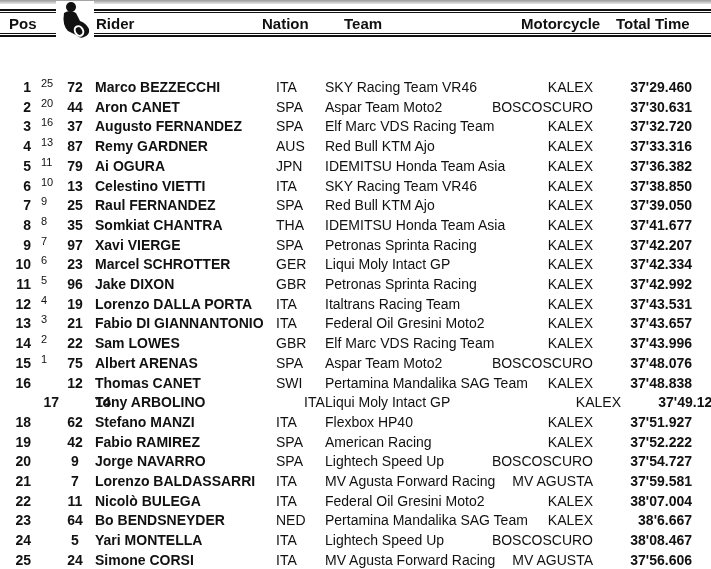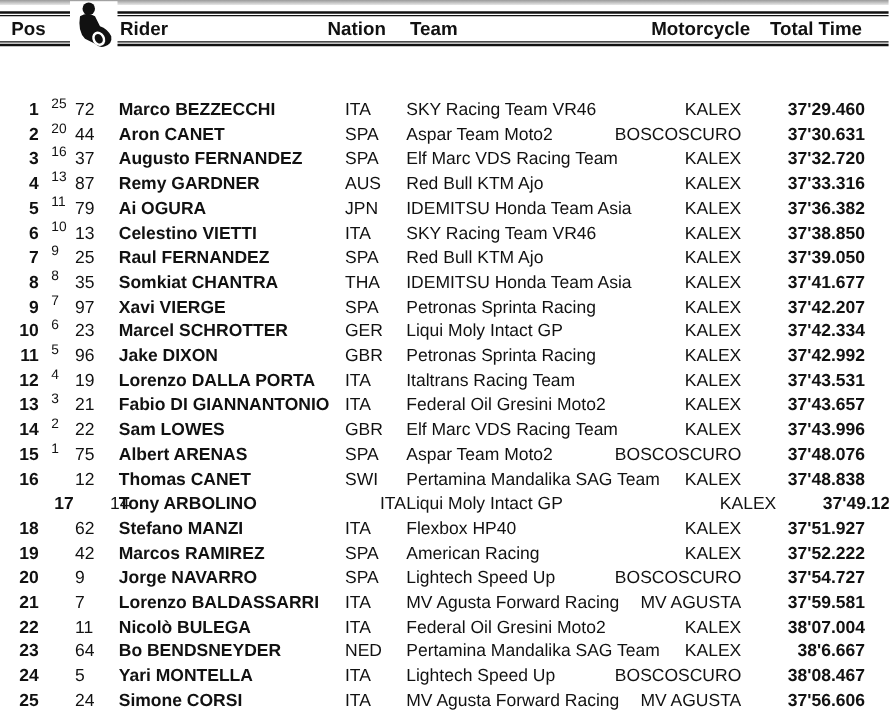--- a/index.html
+++ b/index.html
@@ -7,21 +7,21 @@
     .topshade { position: absolute; left: 0; top: 0; width: 711px; height: 4px; background: linear-gradient(#9a9a9a, #e8e8e8); }
     .hdr-line { position: absolute; left: 0; width: 711px; height: 2px; background: #111; }
     .hdr-line.thin { height: 1px; }
     .hdr { position: absolute; top: 13px; height: 22px; font-weight: bold; font-size: 15px; line-height: 22px; color: #111; }
     .logo { position: absolute; left: 56px; top: 1px; width: 38px; height: 40px; background: #fff; }
     .rows { position: absolute; left: 0; top: 78px; width: 711px; }
     .row { position: absolute; left: 0; width: 711px; height: 19.7px; font-size: 14px; line-height: 19.7px; }
     .c { position: absolute; top: 0; white-space: nowrap; }
     .pos { right: 680px; width: 30px; text-align: right; font-weight: bold; }
     .pts { left: 41px; width: 20px; font-size: 11px; line-height: 14px; top: -2px; }
-    .num { right: 621px; width: 30px; text-align: left; }
+    .num { right: 621px; width: 30px; text-align: center; font-weight: bold; }
     .rider { left: 95px; font-weight: bold; text-align: right; }
     .nation { right: 395px; width: 40px; text-align: left; }
     .team { left: 325px; }
     .moto { right: 118px; text-align: right; }
     .time { right: 19px; text-align: right; font-weight: bold; }
   </style>
 </head>
 <body>
 
 <div class="topshade"></div>
@@ -36,21 +36,21 @@
   <div class="logo">
     <svg width="38" height="40" viewBox="0 0 38 40">
       <circle cx="15" cy="6" r="5" fill="#111"></circle>
       <path d="M8 12 Q14 8 20 12 L24 20 Q30 22 33 28 Q34 34 28 36 Q24 38 20 34 L12 30 Q6 24 8 12 Z" fill="#111"></path>
       <ellipse cx="23" cy="30" rx="5" ry="6" fill="#fff" transform="rotate(-30 23 30)"></ellipse>
       <ellipse cx="23" cy="30" rx="3" ry="4" fill="#111" transform="rotate(-30 23 30)"></ellipse>
     </svg>
   </div>
   <span class="hdr" style="left:96px;">Rider</span>
   <span class="hdr" style="left:262px;text-align:right;">Nation</span>
-  <span class="hdr" style="left:328px;">Team</span>
+  <span class="hdr" style="left:344px;">Team</span>
   <span class="hdr" style="left:521px;">Motorcycle</span>
   <span class="hdr" style="left:616px;">Total Time</span>
 </div>
 
 <div class="rows" id="rows">
     <div class="row" style="top: 0px;">
       <span class="c pos">1</span>
       <span class="c pts">25</span>
       <span class="c num">72</span>
       <span class="c rider">Marco BEZZECCHI</span>
@@ -226,21 +226,21 @@
       <span class="c rider">Stefano MANZI</span>
       <span class="c nation">ITA</span>
       <span class="c team">Flexbox HP40</span>
       <span class="c moto">KALEX</span>
       <span class="c time">37'51.927</span>
     </div>
     <div class="row" style="top: 354.6px;">
       <span class="c pos">19</span>
       <span class="c pts"></span>
       <span class="c num">42</span>
-      <span class="c rider">Marcos RAMIREZ</span>
+      <span class="c rider">Fabio RAMIREZ</span>
       <span class="c nation">SPA</span>
       <span class="c team">American Racing</span>
       <span class="c moto">KALEX</span>
       <span class="c time">37'52.222</span>
     </div>
     <div class="row" style="top: 374.3px;">
       <span class="c pos">20</span>
       <span class="c pts"></span>
       <span class="c num">9</span>
       <span class="c rider">Jorge NAVARRO</span>

